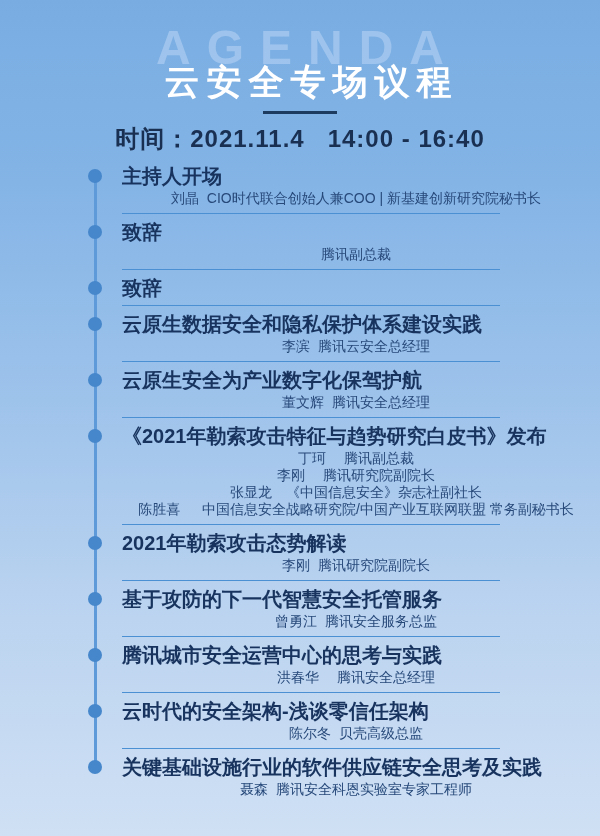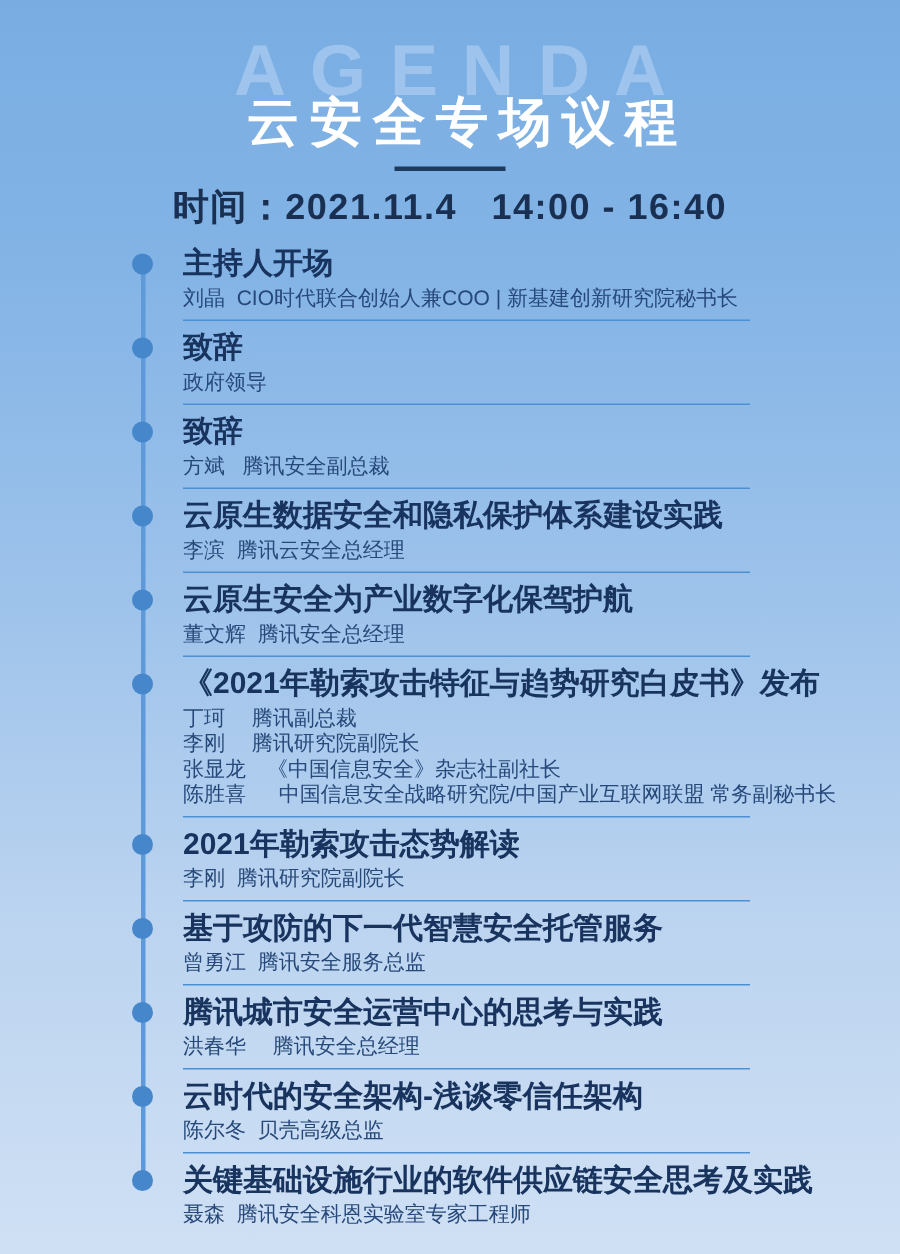--- a/index.html
+++ b/index.html
@@ -79,21 +79,21 @@
     background: #4687cb;
     z-index: 2;
   }
   .item-title {
     font-size: 20px;
     line-height: 22px;
     font-weight: 700;
     color: #17335e;
     white-space: pre-wrap;
   }
-  .speakers { margin-top: 3px; }
+  .speakers { margin-top: 3px; text-align: center; }
   .speaker {
     font-size: 14px;
     line-height: 17px;
     color: #27497a;
     white-space: pre-wrap;
   }
   .sep {
     width: 378px;
     margin-top: 6px;
     margin-bottom: 7px;
@@ -120,31 +120,28 @@
     <div class="speakers">
           <div class="speaker">刘晶  CIO时代联合创始人兼COO | 新基建创新研究院秘书长</div>
         </div>
     <div class="sep"></div>
   </div>
 
   <div class="item">
     <span class="dot"></span>
     <div class="item-title">致辞</div>
     <div class="speakers">
-          <div class="speaker">政府领导</div>
+          <div class="speaker">腾讯副总裁</div>
         </div>
     <div class="sep"></div>
   </div>
 
   <div class="item">
     <span class="dot"></span>
     <div class="item-title">致辞</div>
-    <div class="speakers">
-          <div class="speaker">方斌   腾讯安全副总裁</div>
-        </div>
     <div class="sep"></div>
   </div>
 
   <div class="item">
     <span class="dot"></span>
     <div class="item-title">云原生数据安全和隐私保护体系建设实践</div>
     <div class="speakers">
           <div class="speaker">李滨  腾讯云安全总经理</div>
         </div>
     <div class="sep"></div>

